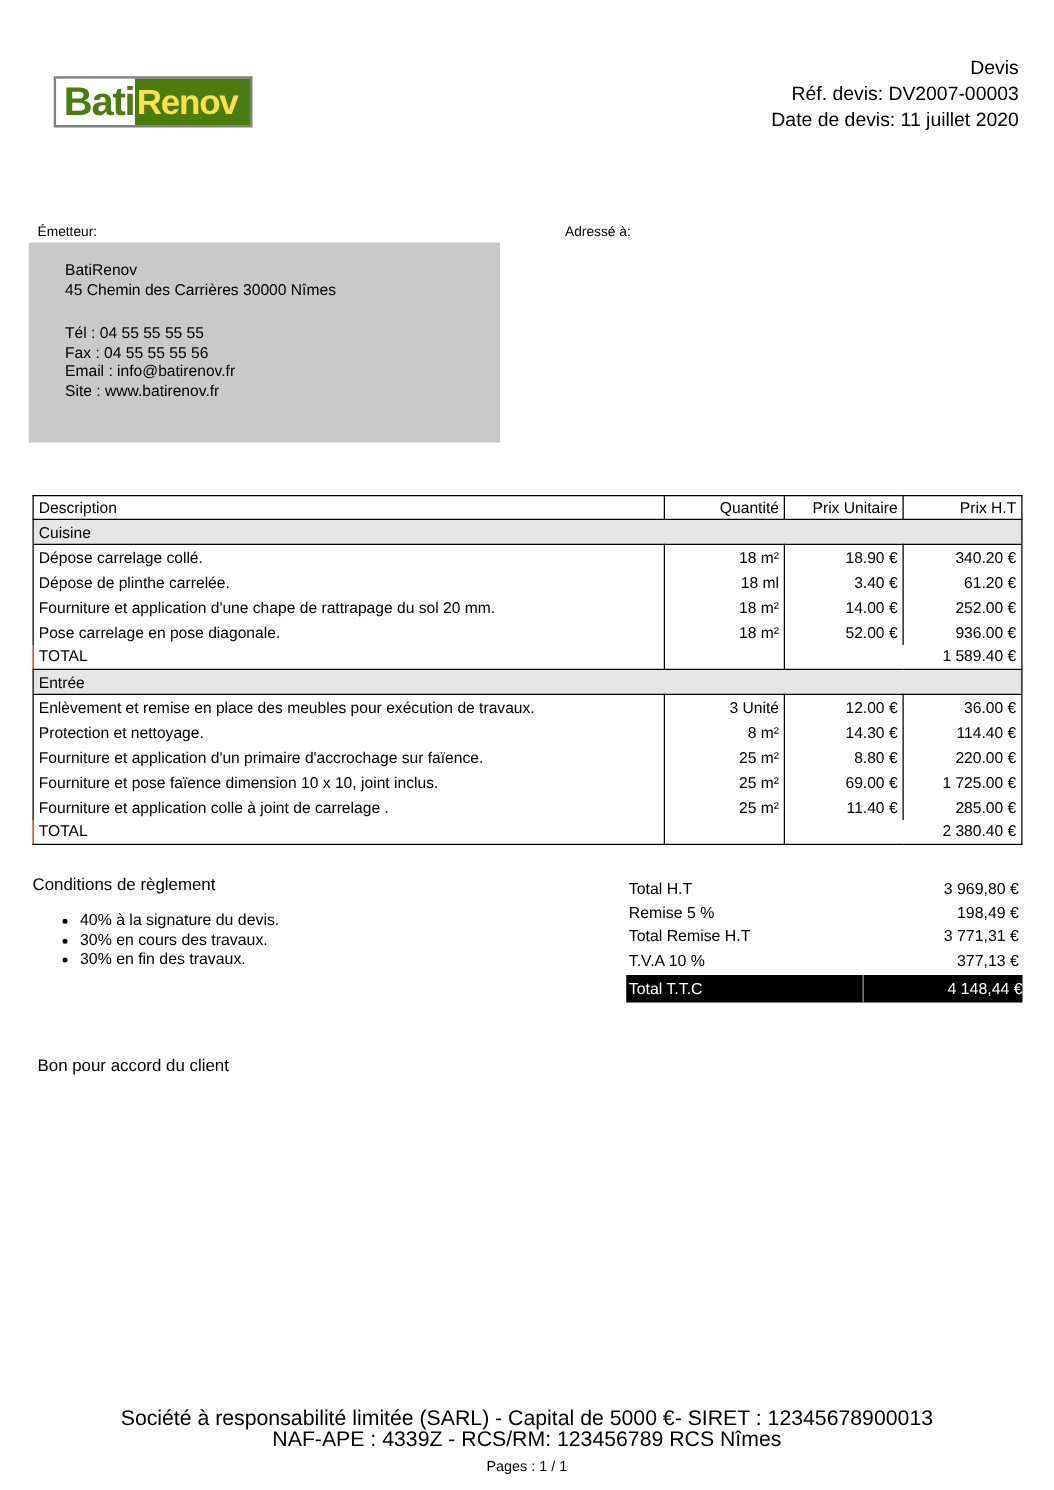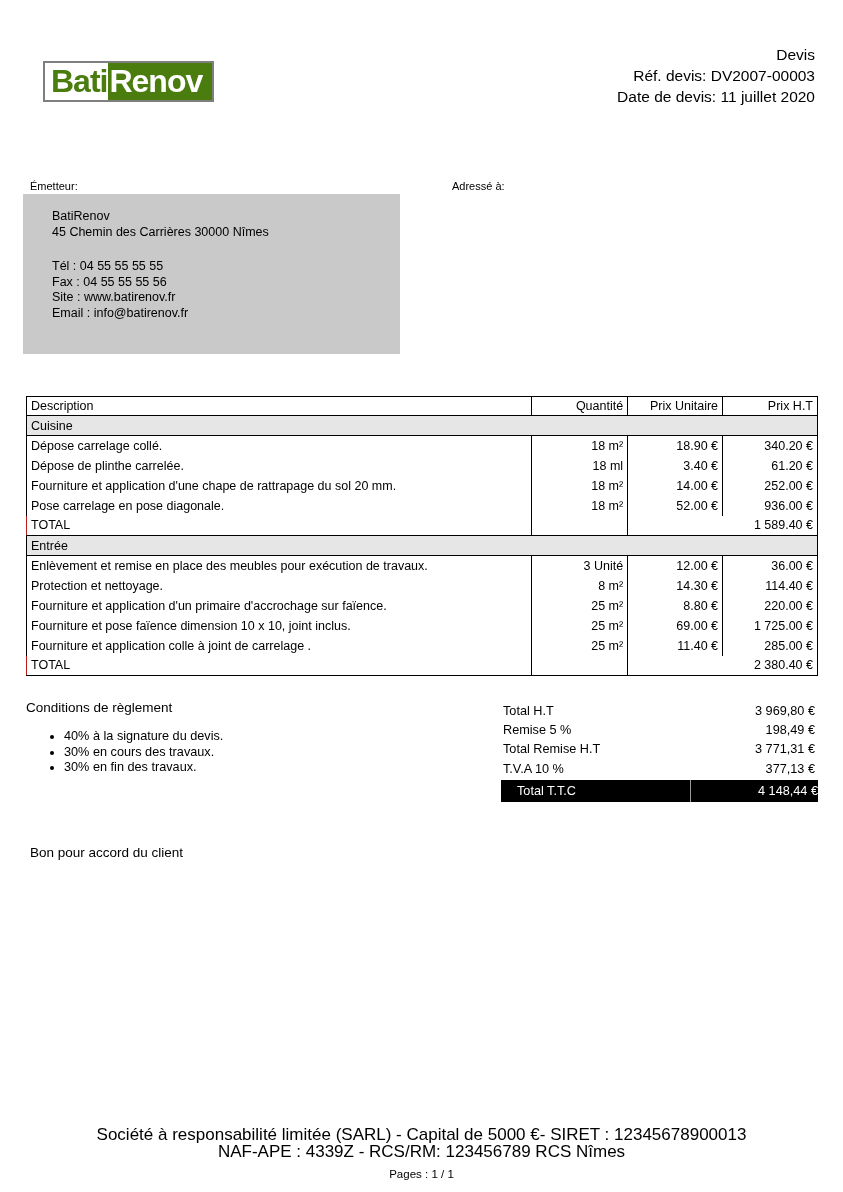--- a/index.html
+++ b/index.html
@@ -6,22 +6,22 @@
   html,body { margin:0; padding:0; background:#fff; }
   .page {
     position:relative; width:843px; height:1192px; background:#ffffff;
     font-family:"Liberation Sans", sans-serif; color:#000; overflow:hidden;
   }
 
   
   .logo { position:absolute; left:43px; top:61px; display:flex; border:2px solid #7f7f7f; }
   .logo .part1 { background:#fff; color:var(--brand-green,#4a7c0e); font-weight:bold;
     font-size:32px; line-height:37px; padding:0 1px 0 6px; letter-spacing:-1px; }
-  .logo .part2 { background:var(--brand-green,#4a7c0e); color:#ffffff; font-weight:bold;
-    font-size:32px; line-height:37px; padding:0 10px 0 1px; letter-spacing:-1px; }
+  .logo .part2 { background:var(--brand-green,#4a7c0e); color:#fde047; font-weight:bold;
+    font-size:28px; line-height:37px; padding:0 10px 0 1px; letter-spacing:-1px; }
 
   
   .doc-header { position:absolute; top:44px; right:28px; text-align:right;
     font-size:15.5px; line-height:21px; }
 
   
   .box-label { position:absolute; font-size:11px; }
   .sender-label { left:30px; top:180px; }
   .recipient-label { left:452px; top:180px; }
   .sender-box { position:absolute; left:23px; top:194px; width:377px; height:160px;
@@ -51,21 +51,21 @@
   .conditions-list { position:absolute; left:44px; top:729px; margin:0; padding-left:20px;
     font-size:12.7px; line-height:15.6px; }
 
   
   .totals { position:absolute; left:501px; top:701px; width:317px; font-size:12.7px; }
   .total-line { display:flex; justify-content:space-between; align-items:center;
     height:19.3px; padding:0 3px 0 2px; }
   .grand-total { display:flex; align-items:stretch; background:var(--grand-bg,#000);
     color:#fff; height:22px; margin-top:2px; }
   .grand-total .gt-label { width:190px; border-right:1px solid #9a9a9a;
-    display:flex; align-items:center; padding-left:16px; }
+    display:flex; align-items:center; padding-left:2px; }
   .grand-total .gt-value { flex:1; display:flex; align-items:center;
     justify-content:flex-end; padding-right:0; }
 
   
   .signature { position:absolute; left:30px; top:845px; font-size:13.5px; }
 
   
   .footer-legal { position:absolute; left:0; top:1127px; width:100%; text-align:center;
     font-size:17px; line-height:16.5px; }
   .footer-pages { position:absolute; left:0; top:1168px; width:100%; text-align:center;
@@ -87,22 +87,22 @@
     <div>Date de devis: 11 juillet 2020</div>
   </div>
 
   <div class="box-label sender-label">Émetteur:</div>
   <div class="sender-box">
     <div>BatiRenov</div>
     <div>45 Chemin des Carrières 30000 Nîmes</div>
     <div class="gap"></div>
     <div>Tél : 04 55 55 55 55</div>
     <div>Fax : 04 55 55 55 56</div>
+    <div>Email : info@batirenov.fr</div>
     <div>Site : www.batirenov.fr</div>
-    <div>Email : info@batirenov.fr</div>
   </div>
 
   <div class="box-label recipient-label">Adressé à:</div>
 
   <table class="items-table">
     <colgroup>
       <col style="width:506px">
         <col style="width:96px">
         <col style="width:95px">
         <col style="width:95px">

